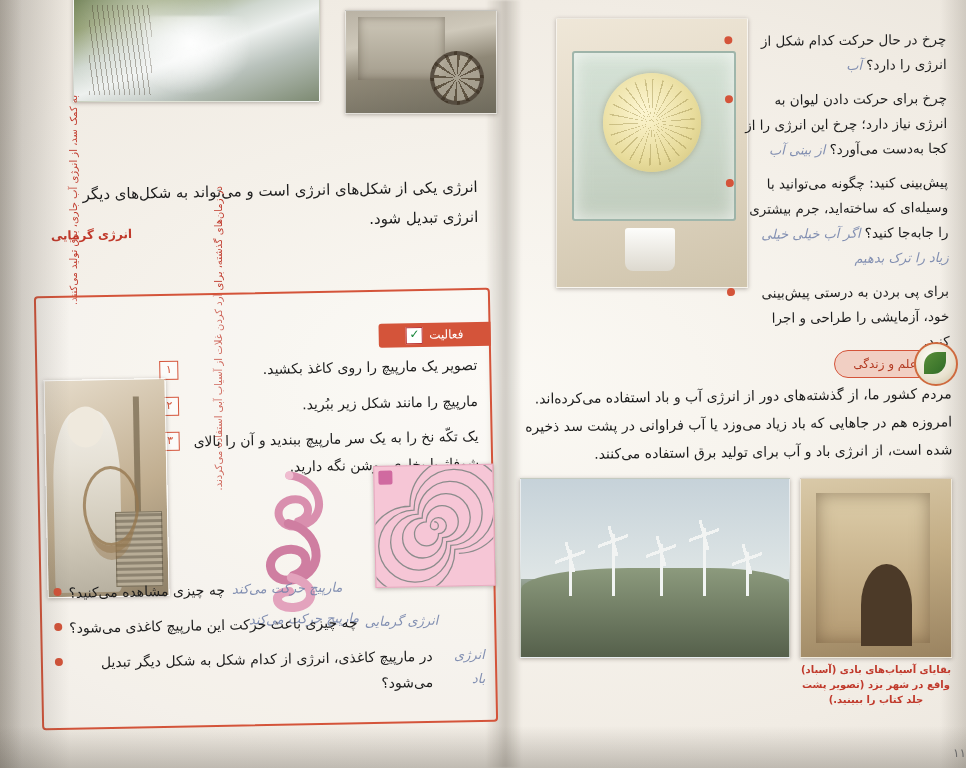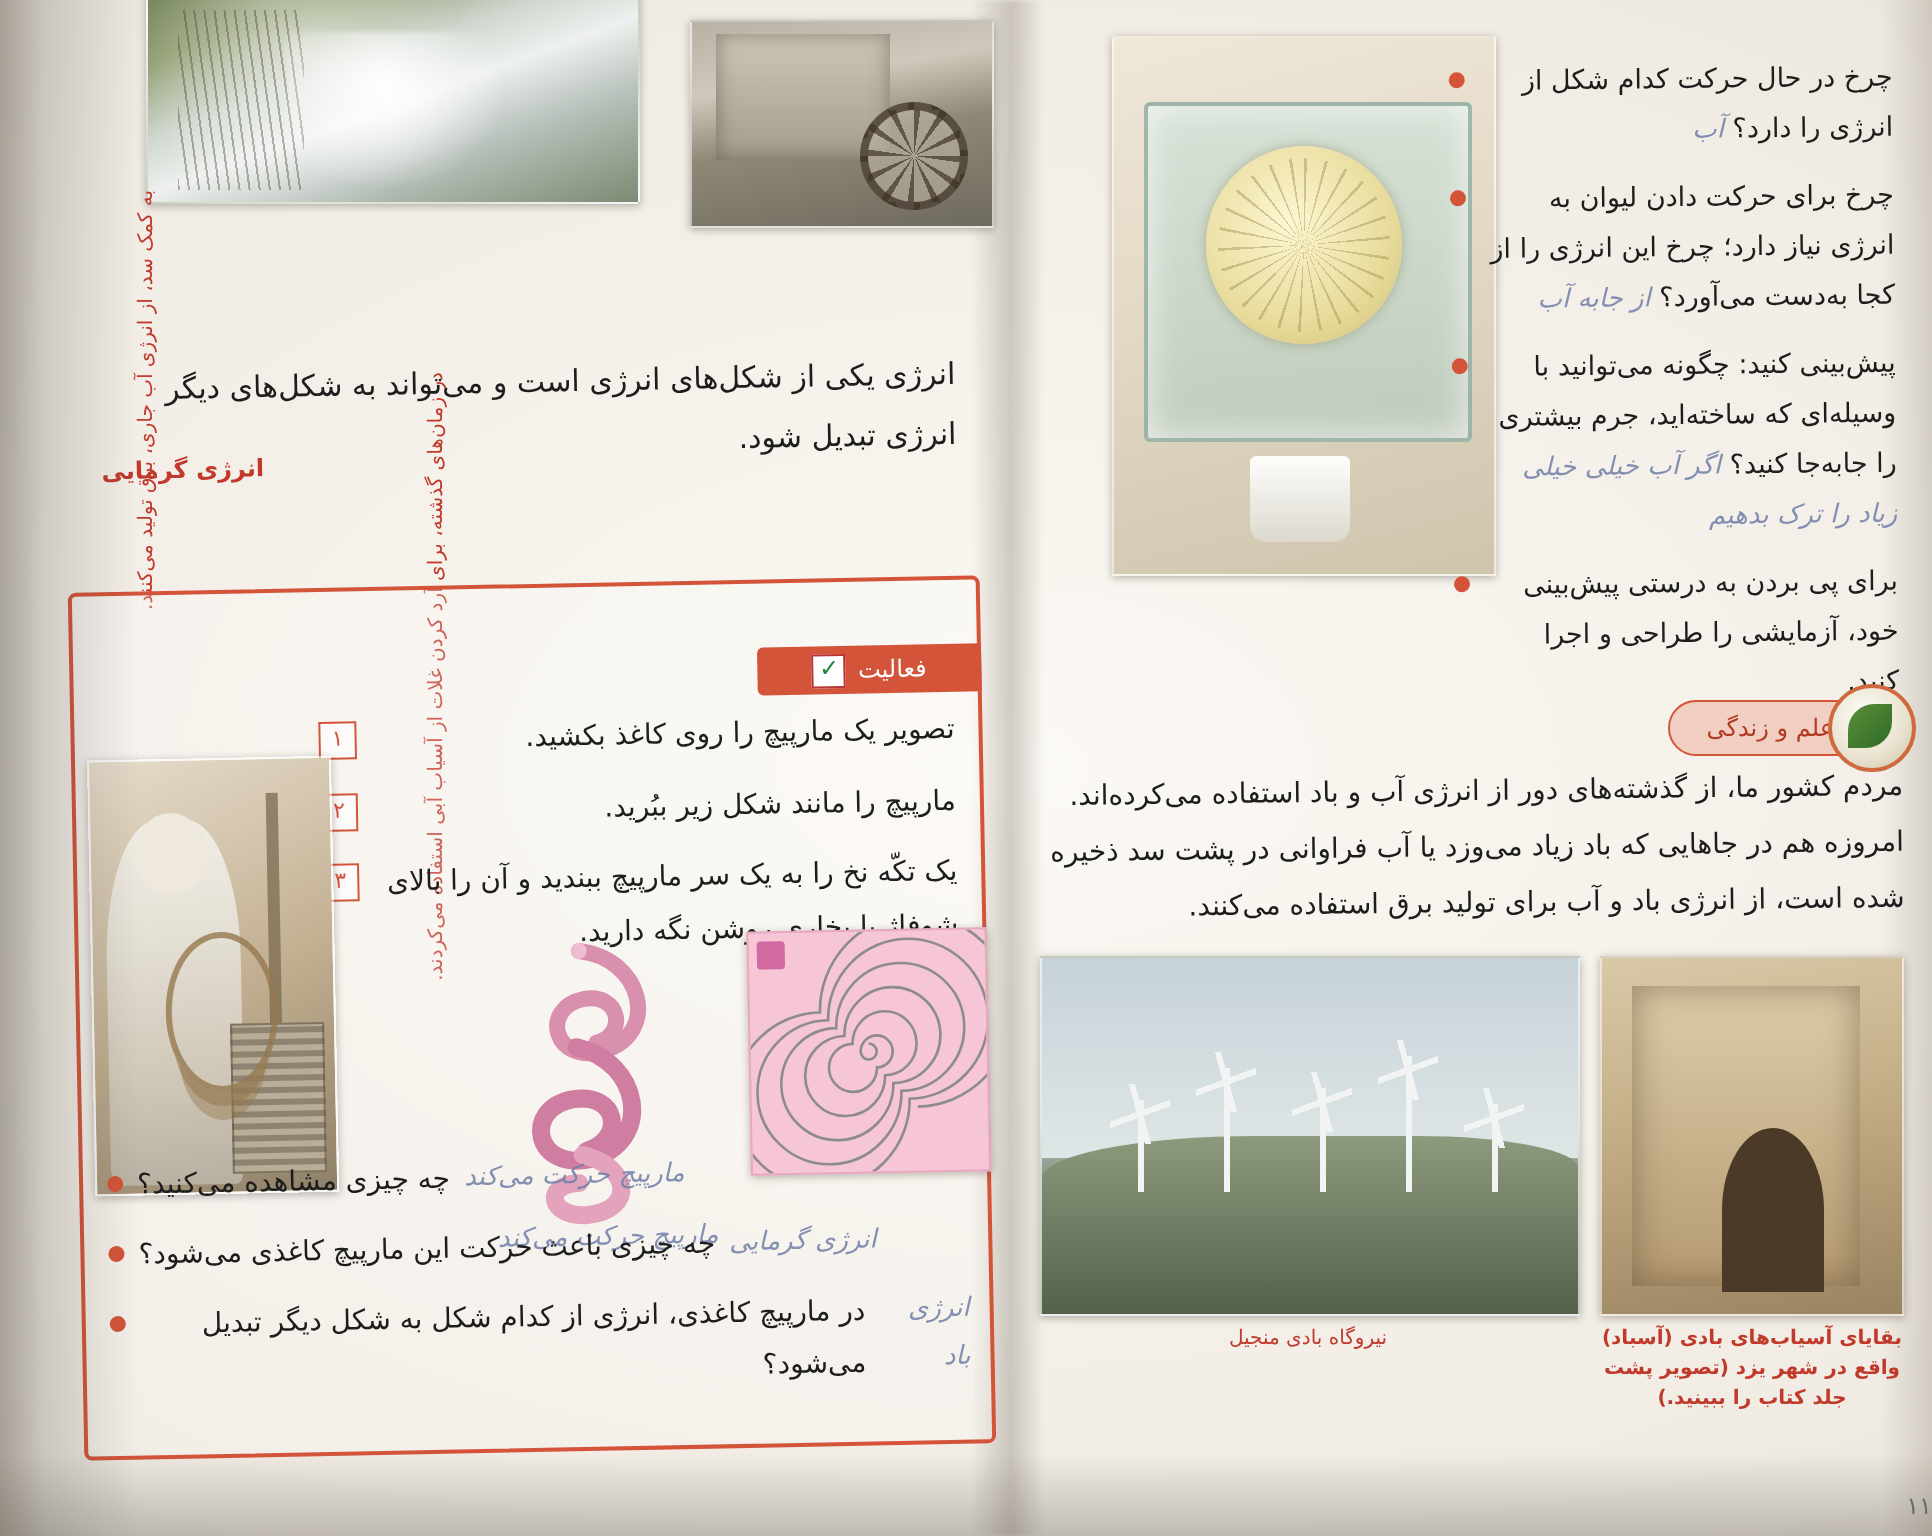--- a/index.html
+++ b/index.html
@@ -379,21 +379,21 @@
         <span class="dot"></span>
         <span>
           <span>چرخ در حال حرکت کدام شکل از انرژی را دارد؟</span>
           <span class="hand">آب</span>
         </span>
       </div>
       <div class="bullet-row">
         <span class="dot"></span>
         <span>
           <span>چرخ برای حرکت دادن لیوان به انرژی نیاز دارد؛ چرخ این انرژی را از کجا به‌دست می‌آورد؟</span>
-          <span class="hand">از جابه آب</span>
+          <span class="hand">از بینی آب</span>
         </span>
       </div>
       <div class="bullet-row">
         <span class="dot"></span>
         <span>
           <span>پیش‌بینی کنید: چگونه می‌توانید با وسیله‌ای که ساخته‌اید، جرم بیشتری را جابه‌جا کنید؟</span>
           <span class="hand">اگر آب خیلی خیلی زیاد را ترک بدهیم</span>
         </span>
       </div>
       <div class="bullet-row">
@@ -421,21 +421,20 @@
       <div class="turb" style="left:52%;height:52px;"></div>
       <div class="turb" style="left:68%;height:68px;"></div>
       <div class="turb" style="left:84%;height:44px;"></div>
     </div>
 
     <div class="photo" id="photo-windmill" style="left:300px;top:478px;">
       <div class="tower"></div>
       <div class="arch"></div>
     </div>
 
-    <div class="cap" id="cap-windfarm" style="left:20px;top:662px;width:268px;">نیروگاه بادی منجیل</div>
     <div class="cap" id="cap-windmill" style="left:292px;top:662px;width:168px;font-weight:bold;">بقایای آسیاب‌های بادی (آسباد) واقع در شهر یزد (تصویر پشت جلد کتاب را ببینید.)</div>
   </div>
 
   <div class="corner-shadow"></div>
   <div class="bottom-shadow"></div>
 
   <div id="page-number">۱۱</div>
 </div>
 
 </body></html>

